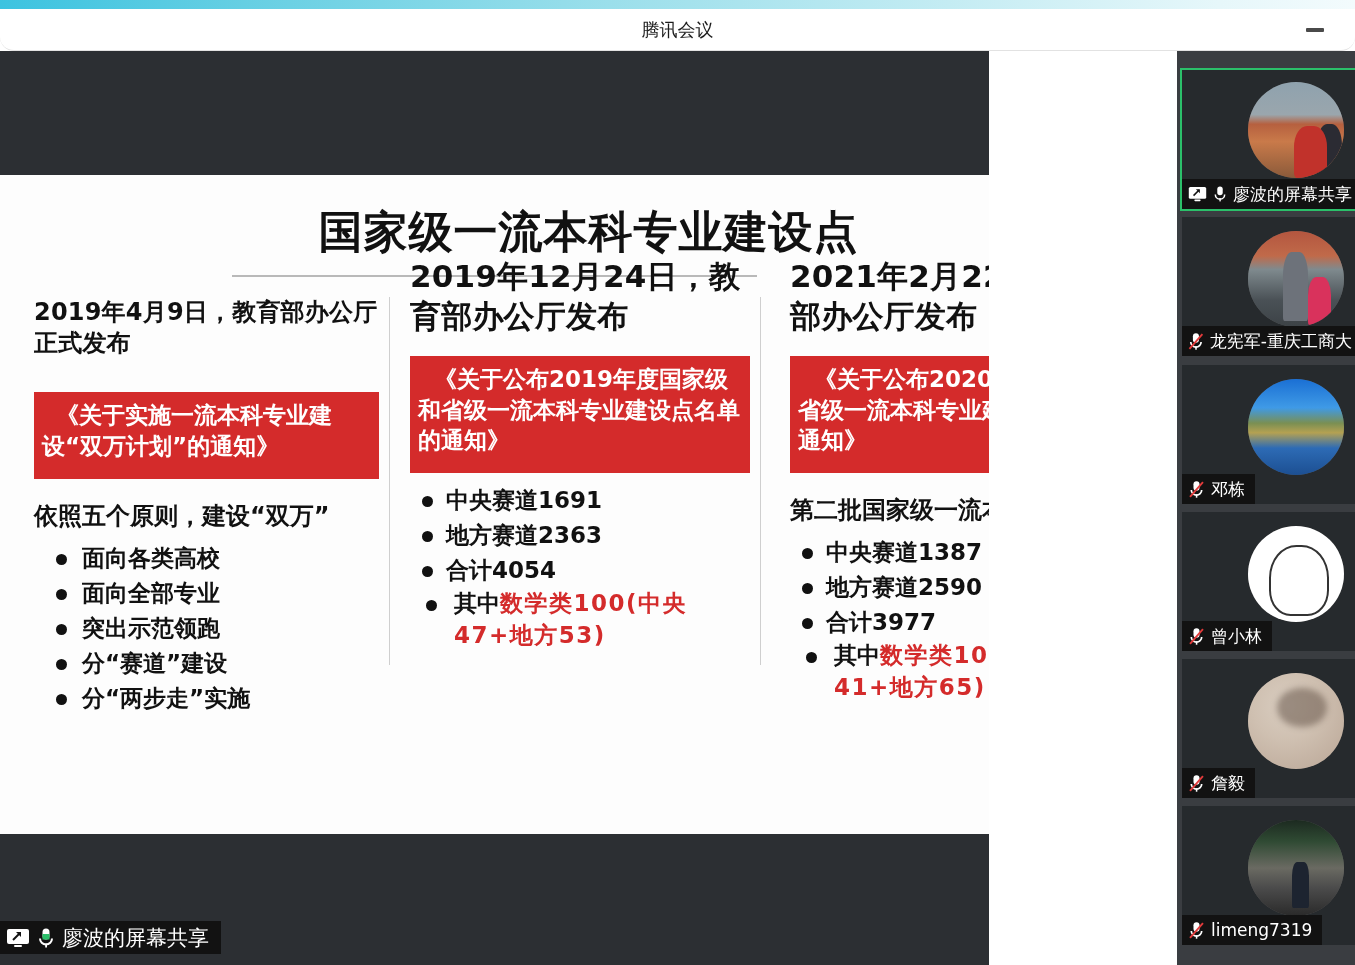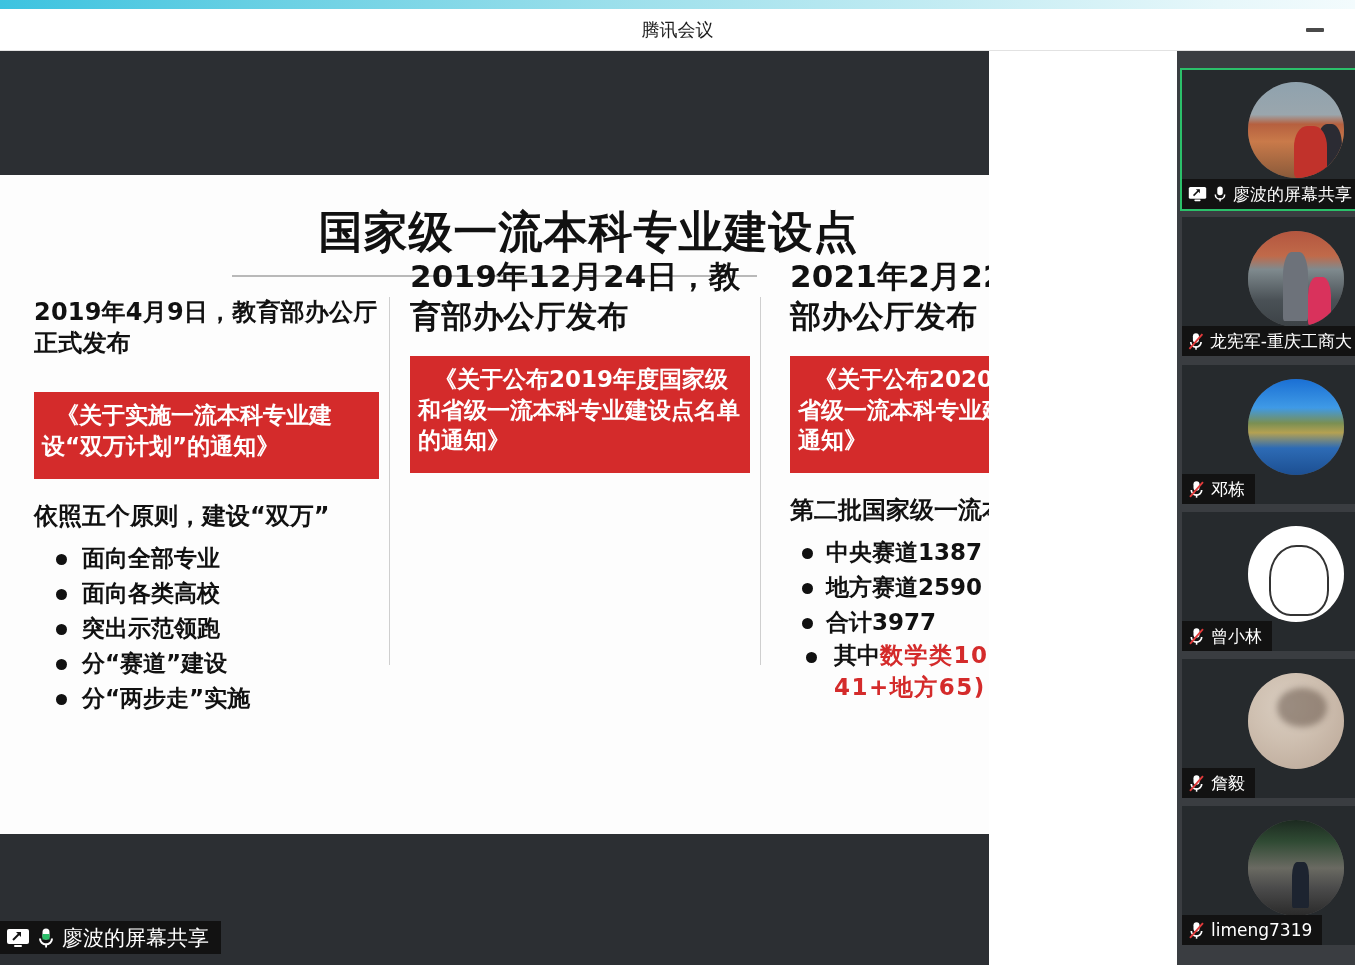--- a/index.html
+++ b/index.html
@@ -21,20 +21,21 @@
     width: 1355px; height: 9px;
     background: linear-gradient(90deg, #3cc3e0 0%, #66cfe3 18%, #9bdfeb 45%, #c4ecf3 70%, #e6f7fa 90%, #f3fbfd 100%);
   }
 
   
   .titlebar {
     position: absolute; left: 0; top: 9px;
     width: 1355px; height: 42px;
     background: #ffffff;
     border-bottom: 1px solid #e2e2e2;
+    border-radius: 14px;
   }
   .titlebar-title {
     position: absolute; left: 0; top: 0;
     width: 1355px; height: 42px;
     line-height: 42px;
     text-align: center;
     font-size: 18px;
     color: #1c1c1c;
     font-family: "DejaVu Sans", "Liberation Sans", sans-serif;
   }
@@ -269,31 +270,37 @@
       <div class="title-rule"></div>
 
       <div class="divider d1"></div>
       <div class="divider d2"></div>
 
       <div class="col col-1">
         <div class="col-date">2019年4月9日，教育部办公厅正式发布</div>
         <div class="notice">《关于实施一流本科专业建设“双万计划”的通知》</div>
         <div class="col-lead">依照五个原则，建设“双万”</div>
         <ul class="bullets">
+          <li>面向各类高校</li>
           <li>面向全部专业</li>
-          <li>面向各类高校</li>
           <li>突出示范领跑</li>
           <li>分“赛道”建设</li>
           <li>分“两步走”实施</li>
         </ul>
       </div>
 
       <div class="col col-2">
         <div class="col-date">2019年12月24日，教育部办公厅发布</div>
         <div class="notice">《关于公布2019年度国家级和省级一流本科专业建设点名单的通知》</div>
+        <ul class="bullets">
+          <li>中央赛道1691</li>
+          <li>地方赛道2363</li>
+          <li>合计4054</li>
+          <li class="highlight"><span>其中</span><span class="red-em">数学类100(中央47+地方53)</span></li>
+        </ul>
       </div>
 
       <div class="col col-3">
         <div class="col-date">2021年2月22日，教育部办公厅发布</div>
         <div class="notice">《关于公布2020年度国家级和省级一流本科专业建设点名单的通知》</div>
         <div class="col-lead">第二批国家级一流本科专业：</div>
         <ul class="bullets">
           <li>中央赛道1387</li>
           <li>地方赛道2590</li>
           <li>合计3977</li>

